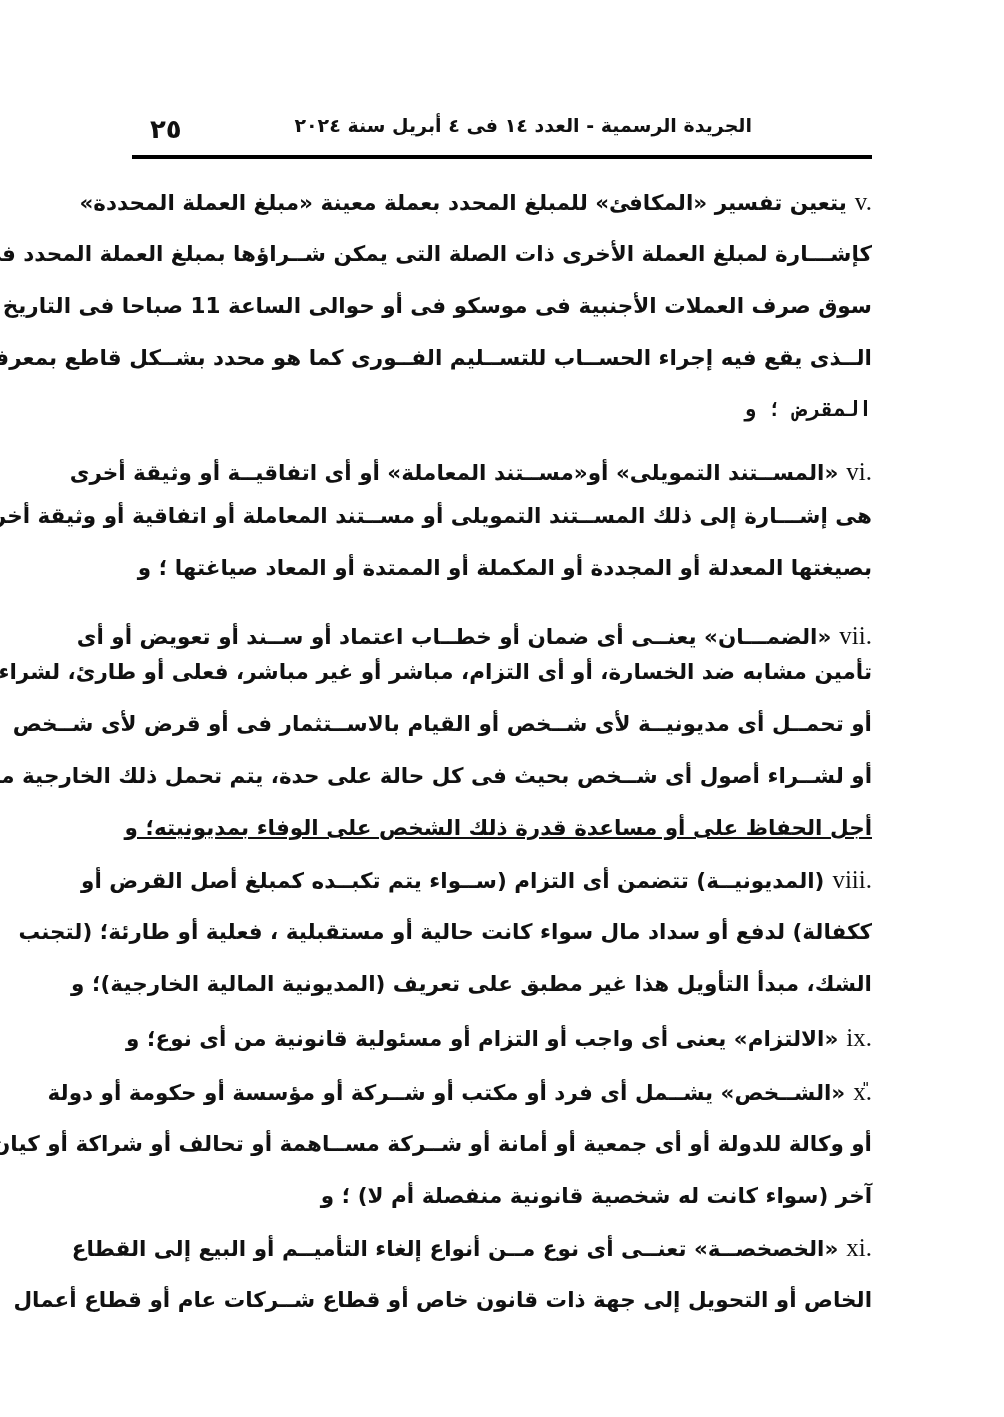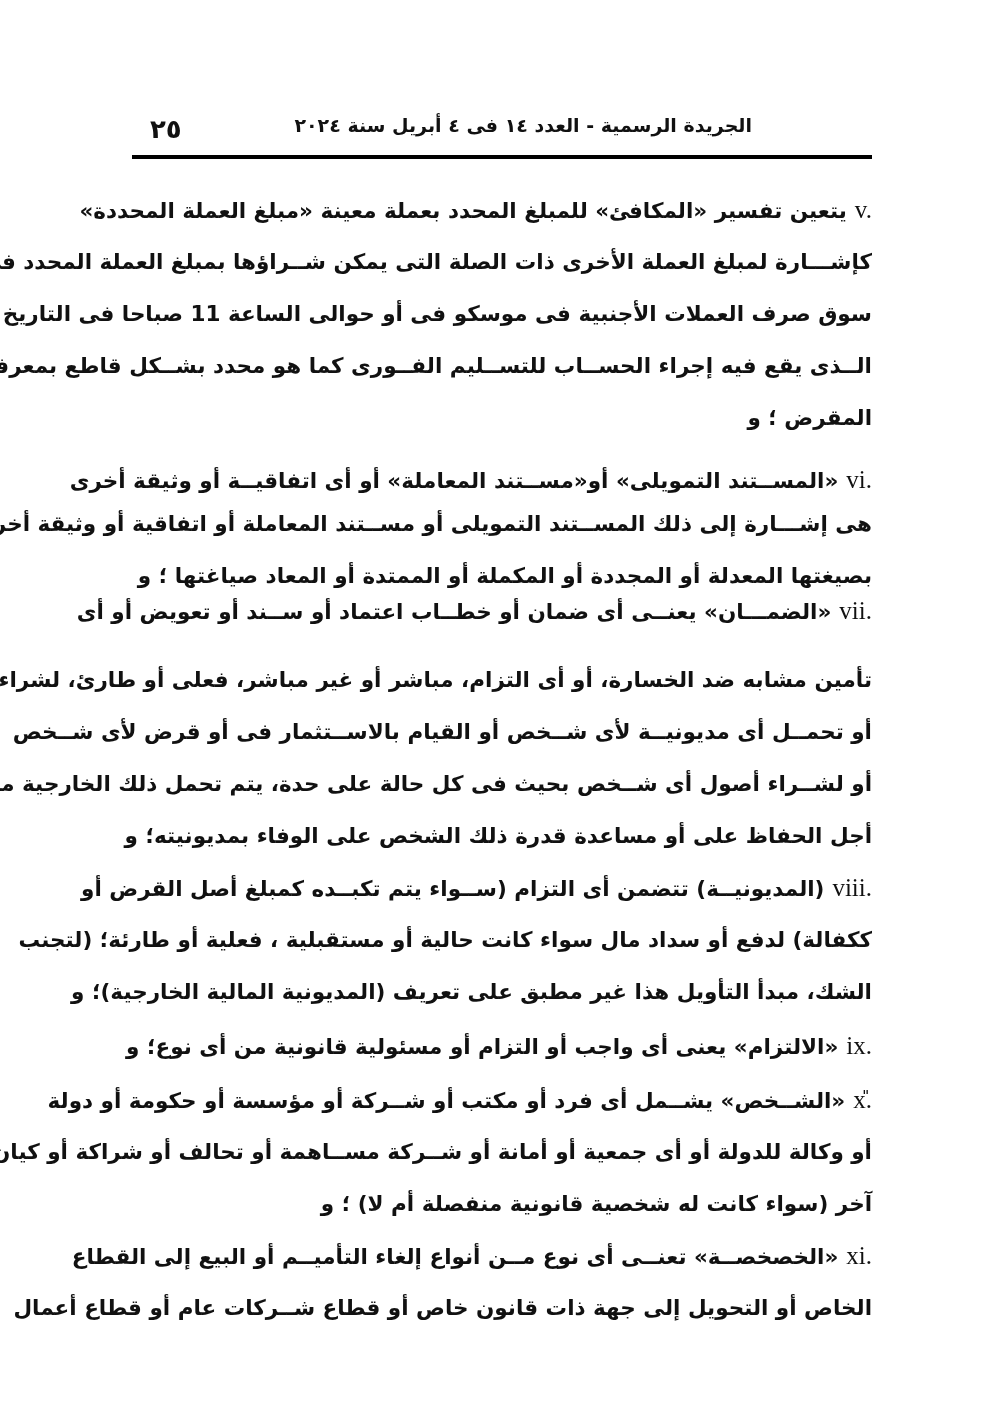--- a/index.html
+++ b/index.html
@@ -50,21 +50,21 @@
     .body-text {
       position: absolute;
       left: 132px;
       top: 180px;
       width: 740px;
     }
     .line {
       position: absolute;
       right: 0;
       height: 52px;
-      line-height: 60px;
+      line-height: 44px;
       font-size: 21.5px;
       font-weight: bold;
       direction: rtl;
       white-space: nowrap;
       text-align: justify;
       text-align-last: justify;
       width: 740px;
     }
     .line.first {
       width: 700px;
@@ -94,39 +94,39 @@
 
 <div class="body-text">
 
   <div>
     <div class="line first" style="top:0px;">
       <span class="item-marker">v.</span><span>يتعين تفسير «المكافئ» للمبلغ المحدد بعملة معينة «مبلغ العملة المحددة»</span>
     </div>
     <div class="line" style="top:52px;">كإشـــارة لمبلغ العملة الأخرى ذات الصلة التى يمكن شــراؤها بمبلغ العملة المحدد فى</div>
     <div class="line" style="top:104px;">سوق صرف العملات الأجنبية فى موسكو فى أو حوالى الساعة 11 صباحا فى التاريخ</div>
     <div class="line" style="top:156px;">الــذى يقع فيه إجراء الحســاب للتســليم الفــورى كما هو محدد بشــكل قاطع بمعرفة</div>
-    <div class="line last" style="top:208px;">المقرض ؛ و</div>
+    <div class="line last" style="top:208px;font-family:Liberation Mono, monospace;">المقرض ؛ و</div>
   </div>
 
   <div>
     <div class="line first" style="top:270px;">
       <span class="item-marker">vi.</span><span>«المســتند التمويلى» أو«مســتند المعاملة» أو أى اتفاقيــة أو وثيقة أخرى</span>
     </div>
     <div class="line" style="top:314px;">هى إشـــارة إلى ذلك المســتند التمويلى أو مســتند المعاملة أو اتفاقية أو وثيقة أخرى</div>
     <div class="line last" style="top:366px;">بصيغتها المعدلة أو المجددة أو المكملة أو الممتدة أو المعاد صياغتها ؛ و</div>
   </div>
 
   <div>
-    <div class="line first" style="top:401px;">
+    <div class="line first" style="top:434px;">
       <span class="item-marker">vii.</span><span>«الضمـــان» يعنــى أى ضمان أو خطــاب اعتماد أو ســند أو تعويض أو أى</span>
     </div>
     <div class="line" style="top:470px;">تأمين مشابه ضد الخسارة، أو أى التزام، مباشر أو غير مباشر، فعلى أو طارئ، لشراء</div>
     <div class="line" style="top:522px;">أو تحمــل أى مديونيــة لأى شــخص أو القيام بالاســتثمار فى أو قرض لأى شــخص</div>
     <div class="line" style="top:574px;">أو لشــراء أصول أى شــخص بحيث فى كل حالة على حدة، يتم تحمل ذلك الخارجية من</div>
-    <div class="line last" style="top:626px;">أجل الحفاظ على أو مساعدة قدرة ذلك الشخص على الوفاء بمديونيته؛ و</div>
+    <div class="line last" style="top:626px;text-decoration:underline;">أجل الحفاظ على أو مساعدة قدرة ذلك الشخص على الوفاء بمديونيته؛ و</div>
   </div>
 
   <div>
     <div class="line first" style="top:678px;">
       <span class="item-marker">viii.</span><span>(المديونيــة) تتضمن أى التزام (ســواء يتم تكبــده كمبلغ أصل القرض أو</span>
     </div>
     <div class="line" style="top:730px;">ككفالة) لدفع أو سداد مال سواء كانت حالية أو مستقبلية ، فعلية أو طارئة؛ (لتجنب</div>
     <div class="line last" style="top:782px;">الشك، مبدأ التأويل هذا غير مطبق على تعريف (المديونية المالية الخارجية)؛ و</div>
   </div>
 

